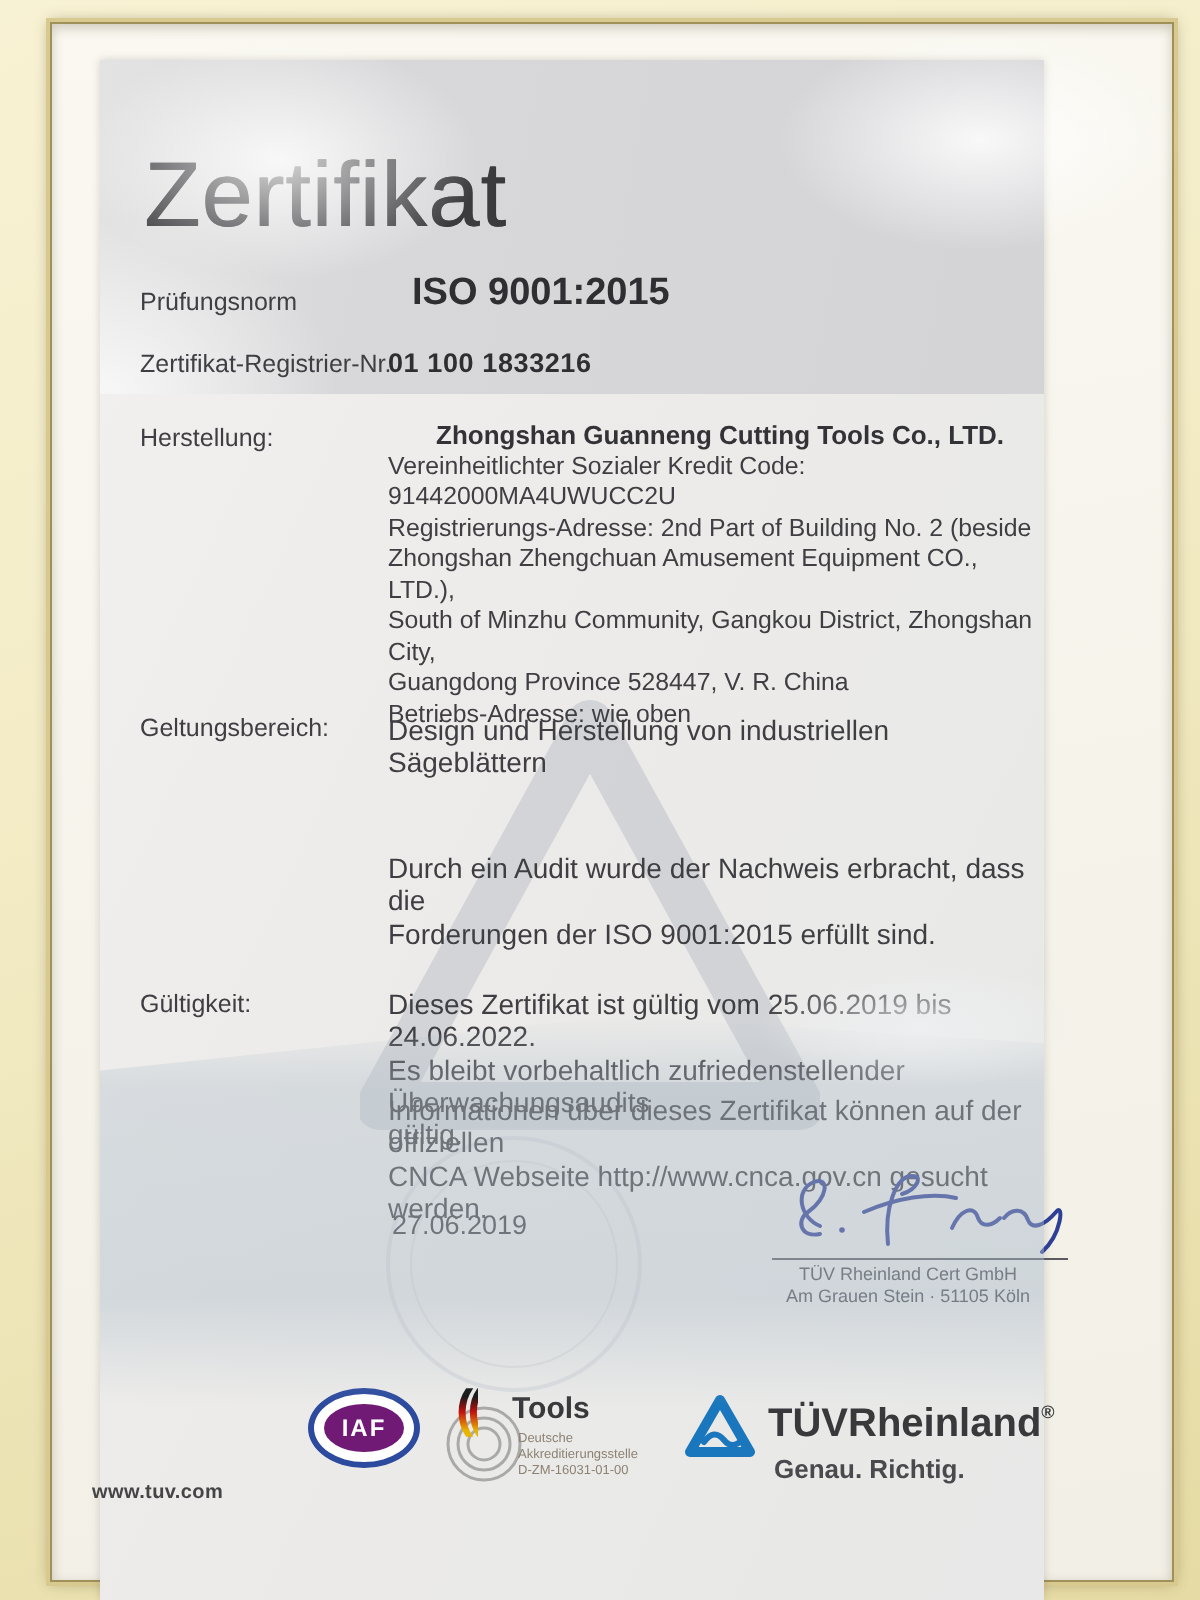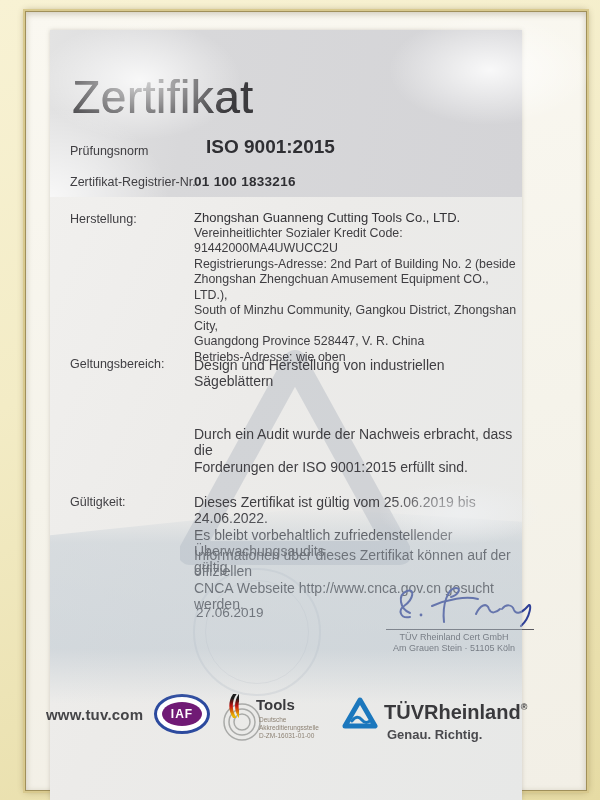--- a/index.html
+++ b/index.html
@@ -24,27 +24,27 @@
     border-radius:50%;border:2px solid rgba(130,140,160,.14);}
   .seal:before{content:"";position:absolute;inset:10px;border-radius:50%;
     border:1.5px solid rgba(130,140,160,.12);}
   .txt{position:absolute;z-index:2;color:#3f3e42;}
   .title{left:22px;top:40px;font-size:46px;letter-spacing:.5px;color:#3b3a3d;
     text-shadow:.4px 0 0 #3b3a3d;}
   .lbl{font-size:12.5px;}
   .v-std{font-size:19px;font-weight:700;color:#2f2f33;margin-left:12px;}
   .v-reg{font-size:13.5px;font-weight:700;letter-spacing:.3px;color:#2f2f33;}
   .body-line{font-size:12.4px;line-height:15.5px;}
-  .b{font-weight:400;color:#333236;}
+  .b{font-weight:700;color:#333236;margin-left:24px;}
   .para{font-size:14px;line-height:16.3px;}
   .date{font-size:13.5px;}
   .sigline{position:absolute;left:336px;top:599px;width:148px;height:1px;background:#5a5a60;z-index:2;}
   .org{position:absolute;left:316px;top:602px;width:176px;text-align:center;
     font-size:9px;line-height:11px;color:#4b4b50;z-index:2;}
-  .site{font-size:15px;font-weight:700;color:#454548;letter-spacing:.2px;}
+  .site{font-size:10px;font-weight:700;color:#454548;letter-spacing:.2px;margin-top:35px;}
   .iaf{position:absolute;left:104px;top:664px;width:50px;height:34px;z-index:2;
     border-radius:50%;border:3px solid #2c4a9e;background:#fff;
     display:flex;align-items:center;justify-content:center;}
   .iaf-inner{width:40px;height:24px;border-radius:50%;background:#701a75;color:#fff;
     font-size:12px;font-weight:700;letter-spacing:1px;display:flex;align-items:center;justify-content:center;}
   .dakks{position:absolute;left:170px;top:662px;width:140px;height:58px;z-index:2;}
   .dakks-flag{position:absolute;left:8px;top:-3px;font-size:26px;font-weight:700;letter-spacing:-3px;
     background:linear-gradient(#151515 30%,#c41212 55%,#e8b400 85%);
     -webkit-background-clip:text;background-clip:text;color:transparent;}
   .dakks-name{position:absolute;left:36px;top:4px;font-size:15px;font-weight:700;color:#39393c;}

